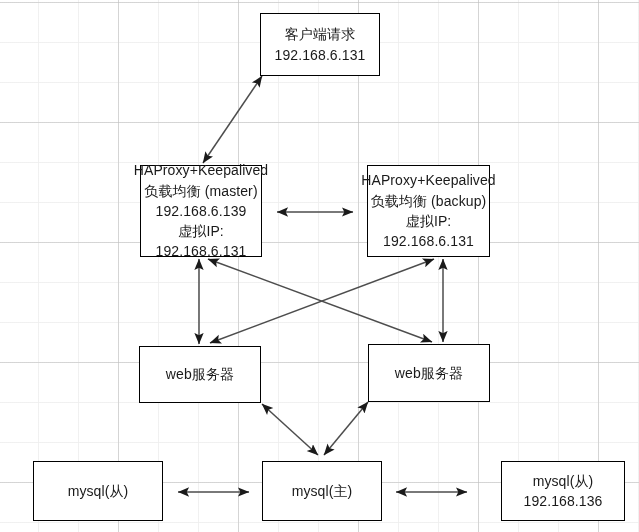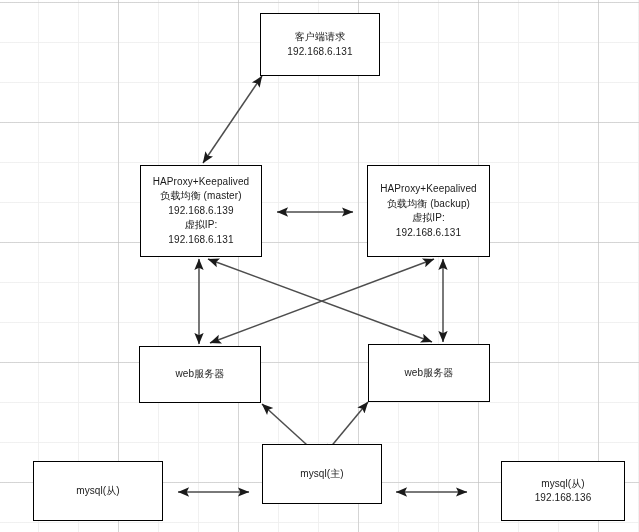--- a/index.html
+++ b/index.html
@@ -42,21 +42,21 @@
     position: absolute;
     box-sizing: border-box;
     border: 1.6px solid #000000;
     background: #ffffff;
     display: flex;
     flex-direction: column;
     align-items: center;
     justify-content: center;
     text-align: center;
     color: #1a1a1a;
-    font-size: 10px;
+    font-size: 14px;
     line-height: 1.45;
     letter-spacing: 0.1px;
   }
   .node .ln {
     display: block;
     white-space: nowrap;
   }
 </style>
 </head>
 <body>
@@ -106,21 +106,21 @@
       </div>
       <div class="node" style="left: 139px; top: 346px; width: 122px; height: 57px; border-color: rgb(0, 0, 0);">
         <span class="ln">web服务器</span>
       </div>
       <div class="node" style="left: 368px; top: 344px; width: 122px; height: 58px; border-color: rgb(0, 0, 0);">
         <span class="ln">web服务器</span>
       </div>
       <div class="node" style="left: 33px; top: 461px; width: 130px; height: 60px; border-color: rgb(0, 0, 0);">
         <span class="ln">mysql(从)</span>
       </div>
-      <div class="node" style="left: 262px; top: 444px; width: 120px; height: 60px; border-color: rgb(0, 0, 0);">
+      <div class="node" style="left: 262px; top: 461px; width: 120px; height: 60px; border-color: rgb(0, 0, 0);">
         <span class="ln">mysql(主)</span>
       </div>
       <div class="node" style="left: 501px; top: 461px; width: 124px; height: 60px; border-color: rgb(0, 0, 0);">
         <span class="ln">mysql(从)</span>
         <span class="ln">192.168.136</span>
       </div>
     </div>
 
 </div>
 

